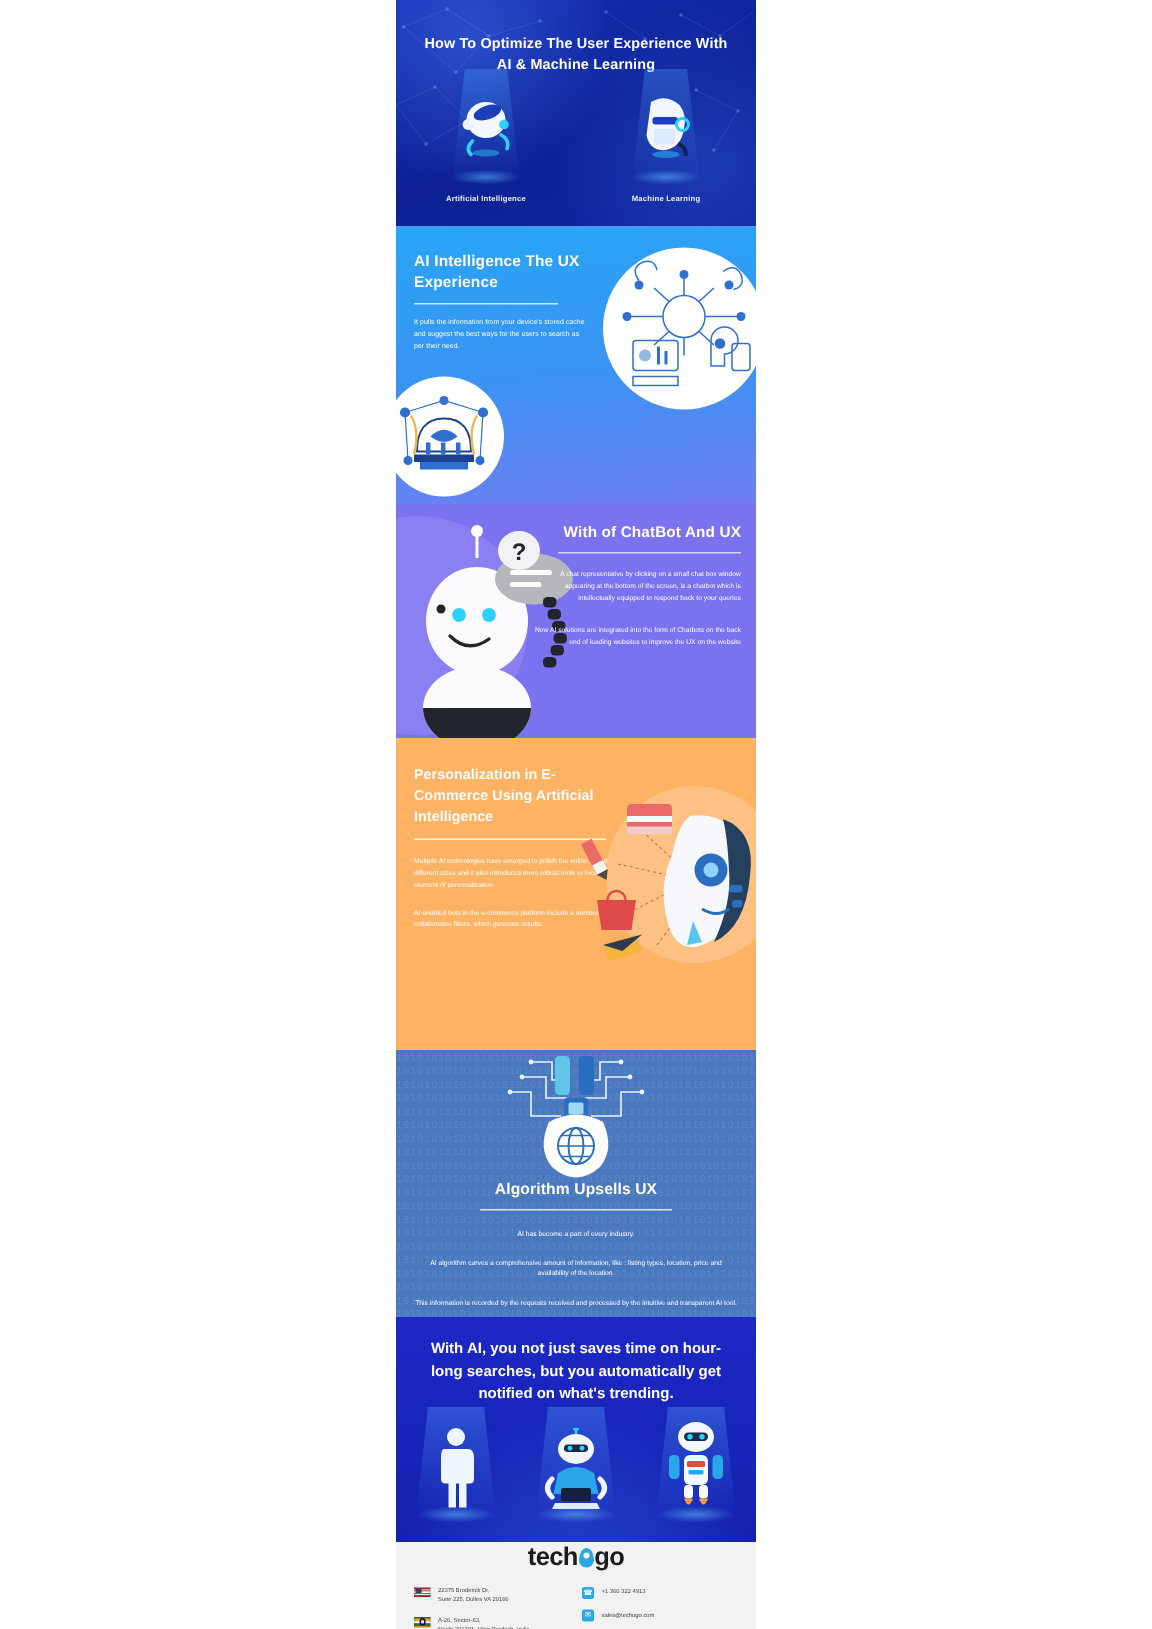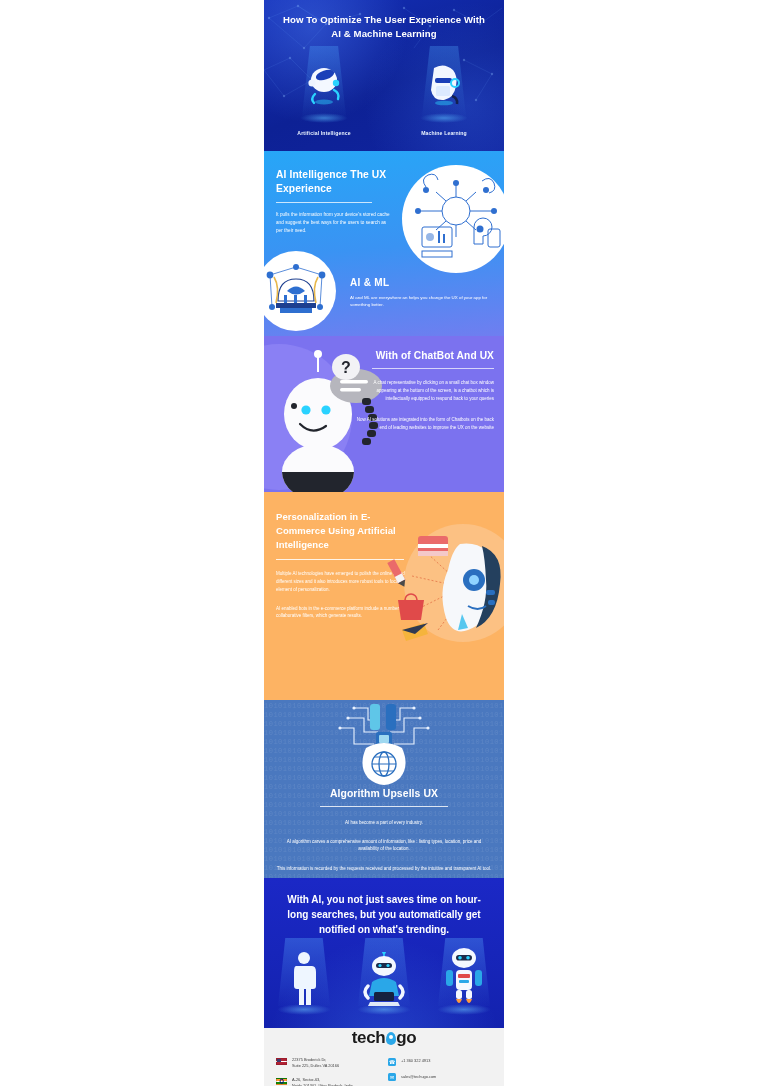--- a/index.html
+++ b/index.html
@@ -22,21 +22,21 @@
   .s-hero {
     height: 151px;
     background:
       radial-gradient(circle at 20% 18%, rgba(90,140,255,.35) 0%, rgba(90,140,255,0) 42%),
       radial-gradient(circle at 85% 70%, rgba(60,110,230,.30) 0%, rgba(60,110,230,0) 45%),
       linear-gradient(160deg,#1430b8 0%,#0d2195 55%,#10249f 100%);
   }
   .net { position:absolute; inset:0; opacity:.45; }
   .hero-title {
     position: relative;
-    padding: 13px 16px 0;
+    padding: 23px 16px 0;
     text-align: center;
     color: #ffffff;
     font-size: 9.6px;
     font-weight: bold;
     line-height: 1.45;
     letter-spacing: .1px;
   }
   .pods { position:absolute; left:0; right:0; top: 44px; height: 96px; display:flex; }
   .pod { flex:1; position:relative; }
   .beam {
@@ -298,24 +298,20 @@
           <circle cx="16" cy="56" r="3"></circle>
               <circle cx="64" cy="56" r="3"></circle>
               <circle cx="40" cy="16" r="3"></circle>
             </g>
         <g stroke="#2e6fd0" stroke-width=".8" fill="none">
               <path d="M14 24 L40 16 L66 24 M16 56 L14 24 M64 56 L66 24"></path>
             </g>
       </svg>
     </div>
 
-    <div class="aiml">
-      <h3>AI &amp; ML</h3>
-      <p>AI and ML are everywhere an helps you change the UX of your app for something better.</p>
-    </div>
   </div>
 
   <div class="section s-bot">
     <div class="bot-circle"></div>
     <svg width="124" height="150" viewBox="0 0 124 150" style="position:absolute;left:6px;top:8px">
       <line x1="48" y1="28" x2="48" y2="12" stroke="#ffffff" stroke-width="2"></line>
       <circle cx="48" cy="10" r="4" fill="#ffffff"></circle>
       <ellipse cx="48" cy="70" rx="34" ry="36" fill="#fbfbfd"></ellipse>
       <circle cx="36" cy="66" r="4.6" fill="#2ad2ff"></circle>
           <circle cx="56" cy="66" r="4.6" fill="#2ad2ff"></circle>

